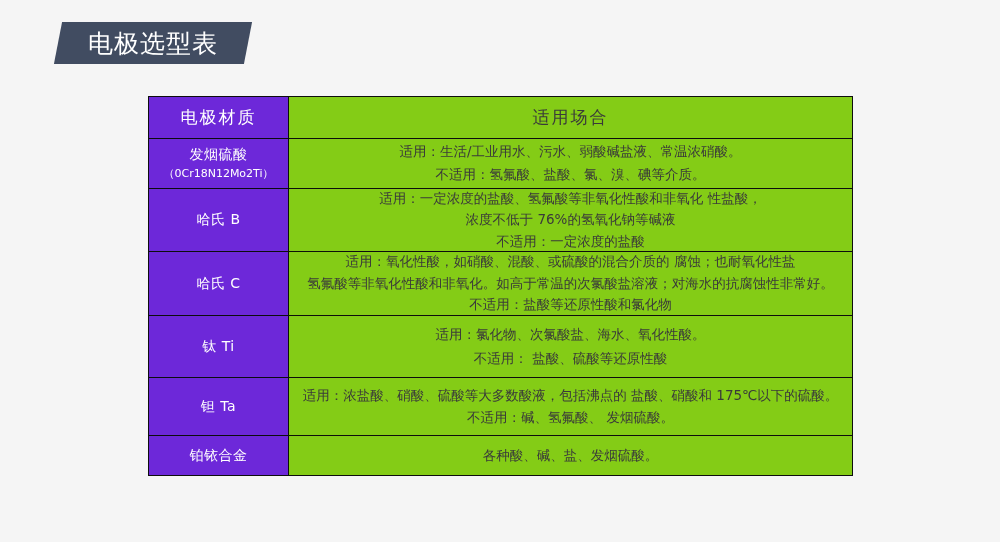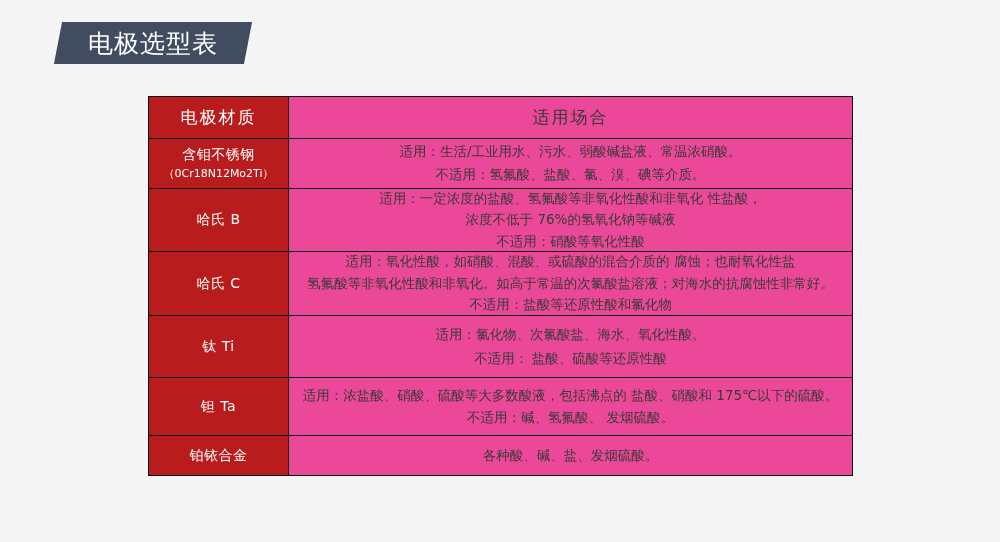--- a/index.html
+++ b/index.html
@@ -54,57 +54,57 @@
   table.sel td {
     border: 1px solid #0d0d0d;
     vertical-align: middle;
     padding: 0;
   }
   col.c-mat { width: 140px; }
   col.c-use { width: 564px; }
 
   
   .mat {
-    background: #b91c1c;
+    background: #6d28d9;
     color: #ffffff;
     text-align: center;
     font-size: 14px;
     line-height: 1.55;
     padding: 4px 2px;
     letter-spacing: 0.5px;
   }
   .mat .sub {
     font-size: 11px;
     display: block;
     letter-spacing: 0px;
   }
   .mat.head {
     font-size: 17px;
     letter-spacing: 2px;
   }
 
   
   .use {
-    background: #ec4899;
+    background: #84cc16;
     color: #3a3a3a;
     font-size: 13.5px;
     line-height: 1.45;
     padding: 7px 0 7px 14px;
     text-align: left;
   }
   .use.head {
     text-align: center;
     font-size: 17px;
     color: #3a3a3a;
     letter-spacing: 2px;
     padding: 8px 0;
   }
   .use .ln { display: block; white-space: nowrap; text-align: center; }
   .use .ln + .ln { margin-top: 2px; }
-  .use .ln.gap { margin-top: 4px; font-family: Liberation Serif, serif; }
+  .use .ln.gap { margin-top: 4px; }
 
   .row-h    { height: 32px; }
   .row-1    { height: 50px; }
   .row-2    { height: 58px; }
   .row-3    { height: 62px; }
   .row-4    { height: 62px; }
   .row-5    { height: 58px; }
   .row-6    { height: 40px; }
 </style>
 </head>
@@ -122,37 +122,37 @@
     </colgroup>
     <tbody>
 
       <tr class="row-h">
         <td class="mat head">电极材质</td>
         <td class="use head">适用场合</td>
       </tr>
 
       <tr class="row-1">
         <td class="mat">
-          <span>含钼不锈钢</span>
+          <span>发烟硫酸</span>
           <span class="sub">（0Cr18N12Mo2Ti）</span>
         </td>
         <td class="use">
           <span class="ln">适用：生活/工业用水、污水、弱酸碱盐液、常温浓硝酸。</span>
           <span class="ln gap">不适用：氢氟酸、盐酸、氯、溴、碘等介质。</span>
         </td>
       </tr>
 
       <tr class="row-2">
         <td class="mat">
           <span>哈氏 B</span>
         </td>
         <td class="use">
           <span class="ln">适用：一定浓度的盐酸、氢氟酸等非氧化性酸和非氧化 性盐酸，</span>
           <span class="ln">浓度不低于 76%的氢氧化钠等碱液</span>
-          <span class="ln">不适用：硝酸等氧化性酸</span>
+          <span class="ln">不适用：一定浓度的盐酸</span>
         </td>
       </tr>
 
       <tr class="row-3">
         <td class="mat">
           <span>哈氏 C</span>
         </td>
         <td class="use">
           <span class="ln">适用：氧化性酸，如硝酸、混酸、或硫酸的混合介质的 腐蚀；也耐氧化性盐</span>
           <span class="ln">氢氟酸等非氧化性酸和非氧化。如高于常温的次氯酸盐溶液；对海水的抗腐蚀性非常好。</span>

